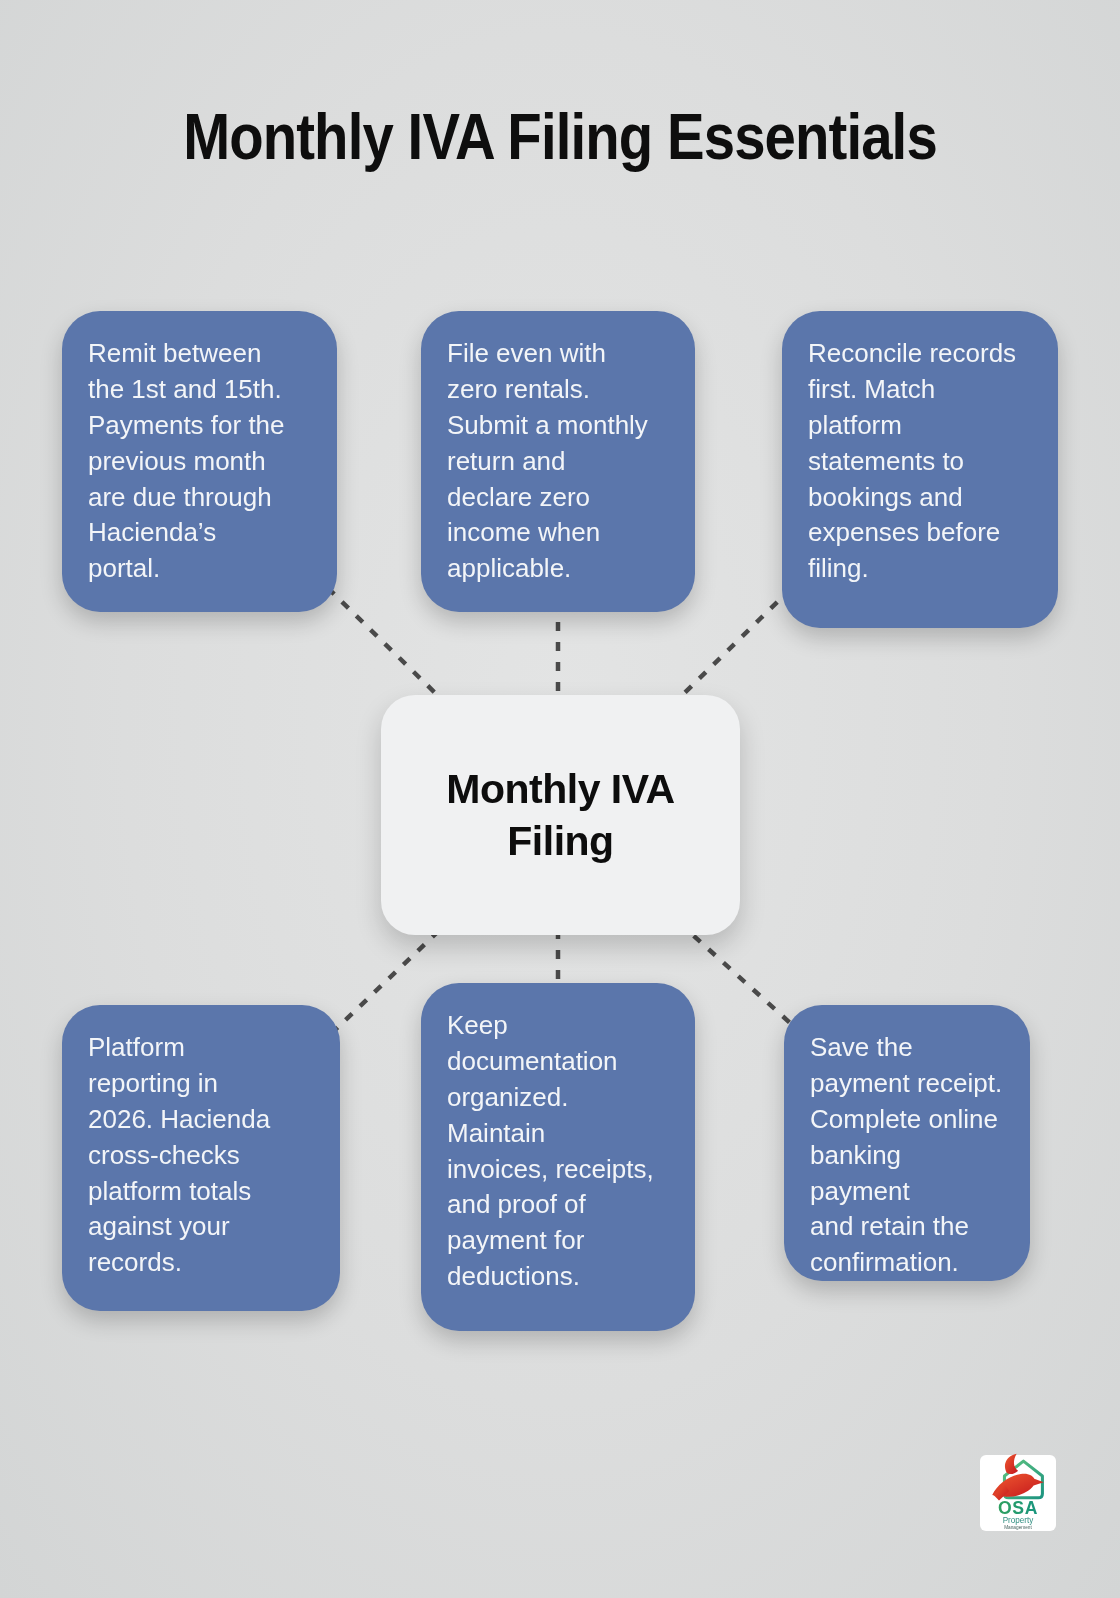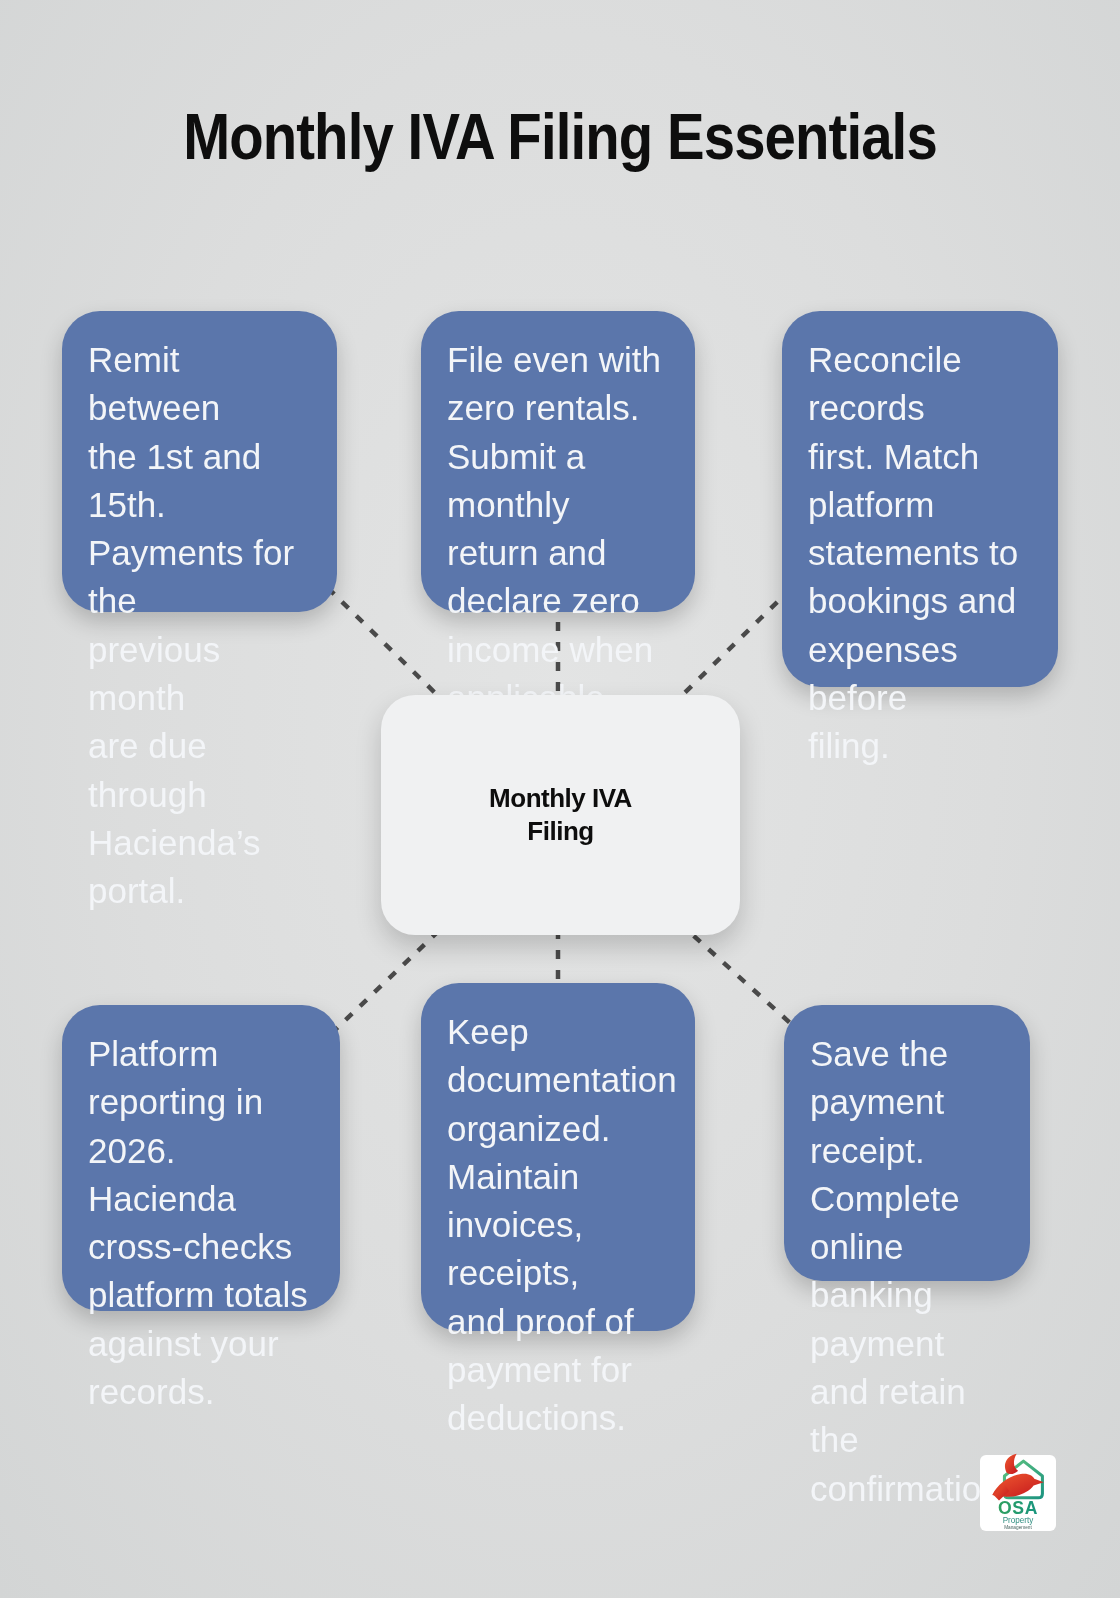--- a/index.html
+++ b/index.html
@@ -15,38 +15,38 @@
     text-align:center;font-size:64px;font-weight:800;color:#0e0e0e;
     letter-spacing:-1px;transform:scaleX(0.88);transform-origin:50% 50%;
     white-space:nowrap;
   }
   svg.connectors{position:absolute;top:0;left:0;z-index:1;}
   .node{
     position:absolute;z-index:2;box-sizing:border-box;
     background:#5b76ab;border-radius:38px;
     box-shadow:0 10px 22px rgba(0,0,0,0.20);
     padding:25px 26px;color:#f3f5f8;
-    font-size:35px;line-height:1.38;
+    font-size:26px;line-height:1.38;
   }
   .node p{margin:0;white-space:pre-line;}
   .node.tl{left:62px;top:311px;width:275px;height:301px;}
   .node.tm{left:421px;top:311px;width:274px;height:301px;}
-  .node.tr{left:782px;top:311px;width:276px;height:376px;}
+  .node.tr{left:782px;top:311px;width:276px;height:317px;}
   .node.bl{left:62px;top:1005px;width:278px;height:306px;}
   .node.bm{left:421px;top:983px;width:274px;height:348px;}
   .node.br{left:784px;top:1005px;width:246px;height:276px;}
   .center-node{
     position:absolute;z-index:3;left:381px;top:695px;width:359px;height:240px;
     background:#f0f1f2;border-radius:34px;
     box-shadow:0 12px 26px rgba(0,0,0,0.18);
     display:flex;align-items:center;justify-content:center;
   }
   .center-node p{
     margin:0;text-align:center;white-space:pre-line;
-    font-size:26px;font-weight:700;color:#0d0d0d;line-height:1.28;
+    font-size:41px;font-weight:700;color:#0d0d0d;line-height:1.28;
     letter-spacing:-0.5px;
   }
   .logo{
     position:absolute;z-index:2;left:980px;top:1455px;width:76px;height:76px;
     background:#ffffff;border-radius:6px;
     display:flex;align-items:center;justify-content:center;
   }
   .logo svg{display:block;}
 </style>
 </head>

